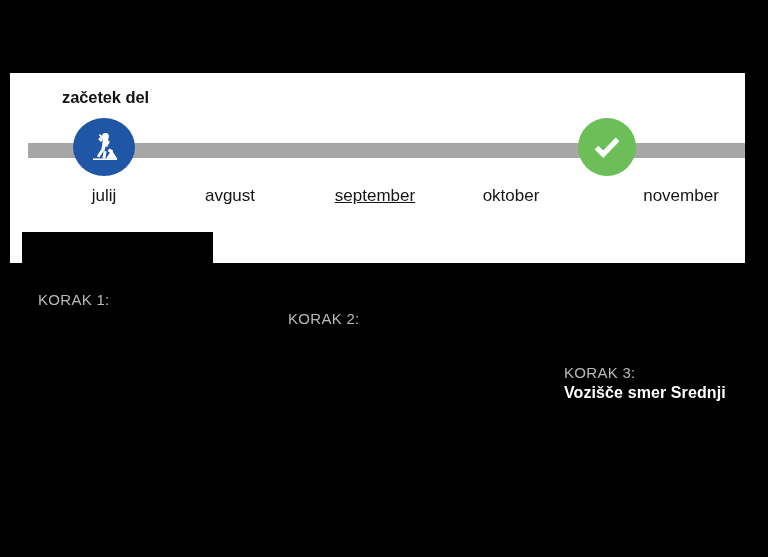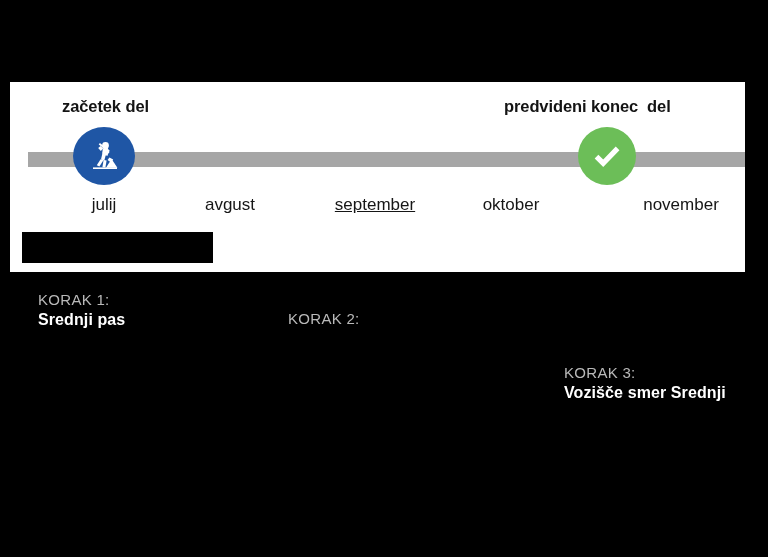--- a/index.html
+++ b/index.html
@@ -23,21 +23,20 @@
   }
 
   
   .timeline-panel {
     position: absolute;
     left: 10px;
     top: 73px;
     width: 735px;
     height: 190px;
     background: #ffffff;
-    margin-top: 9px;
   }
 
   .timeline-bar {
     position: absolute;
     left: 18px;
     top: 70px;
     width: 717px;
     height: 15px;
     background: #a6a6a6;
   }
@@ -129,21 +128,20 @@
 <body>
 
 <div id="stage">
 
   <div class="timeline-panel">
 
     <div class="timeline-bar"></div>
 
     <div class="milestone-label start">začetek del</div>
 
-    <div class="milestone-label end">predvideni konec  del</div>
 
     <div class="marker start">
       <span>
         <svg width="40" height="40" viewBox="0 0 40 40" aria-hidden="true">
           <g fill="#ffffff">
 
             <circle cx="21.5" cy="9.5" r="3.4"></circle>
 
             <path d="M18.8 12.4 L23.6 11.2 L25.4 16.6 L21.6 19.6 L18.2 17.2 Z"></path>
 
@@ -180,21 +178,20 @@
     <div class="month-label" style="left:220px;">avgust</div>
     <div class="month-label" style="left:365px;text-decoration:underline;">september</div>
     <div class="month-label" style="left:501px;">oktober</div>
     <div class="month-label" style="left:671px;">november</div>
   </div>
 
   <div class="step1-plate"></div>
 
   <div class="step step-1">
     <div class="step-kicker">KORAK 1:</div>
-    <div class="step-title">Srednji pas</div>
   </div>
 
   <div class="step step-2">
     <div class="step-kicker">KORAK 2:</div>
   </div>
 
   <div class="step step-3">
     <div class="step-kicker">KORAK 3:</div>
     <div class="step-title">Vozišče smer Srednji</div>
   </div>

